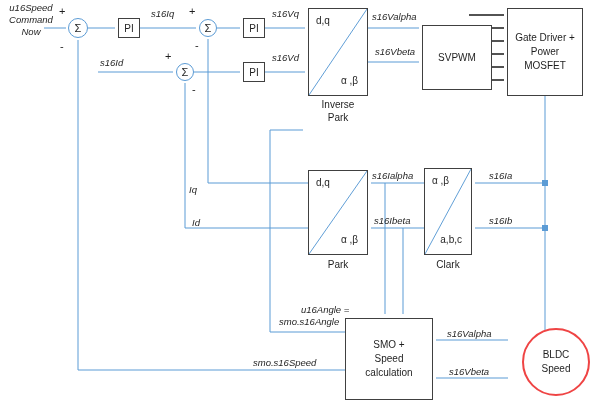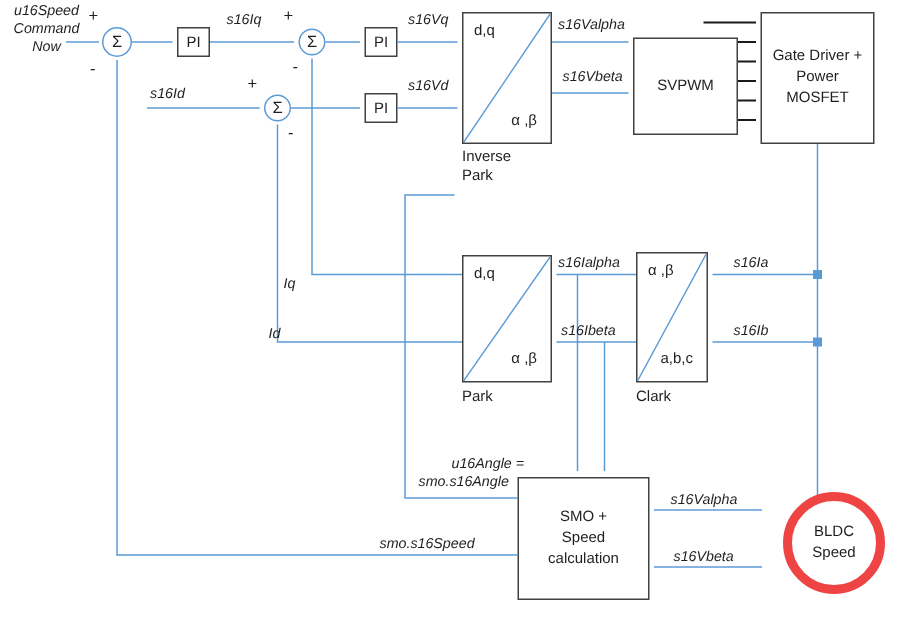--- a/index.html
+++ b/index.html
@@ -12,22 +12,22 @@
   .lbl { position:absolute; font-style:italic; font-size:9.5px; white-space:nowrap; line-height:12px; }
   .sign { position:absolute; font-size:11px; line-height:10px; }
   .blk { position:absolute; border:1px solid #404040; background:#fff; display:flex; align-items:center; justify-content:center; font-size:10px; }
   .col { flex-direction:column; line-height:14px; text-align:center; }
   .sum { position:absolute; border:1px solid #5b9bd5; border-radius:50%; background:#fff; display:flex; align-items:center; justify-content:center; font-size:11px; }
   .xf { display:block; }
   .xf .tl { position:absolute; top:6px; left:7px; font-size:10px; }
   .xf .br { position:absolute; bottom:9px; right:9px; font-size:10px; }
   .diag { position:absolute; left:0; top:0; width:100%; height:100%; }
   .diag line { stroke:#5b9bd5; stroke-width:1; }
-  .cap { position:absolute; text-align:left; font-size:10px; line-height:13px; }
-  .motor { position:absolute; border:6px solid #ef4444; border-radius:50%; background:#fff; display:flex; flex-direction:column; align-items:center; justify-content:center; font-size:10px; line-height:14px; }
+  .cap { position:absolute; text-align:center; font-size:10px; line-height:13px; }
+  .motor { position:absolute; border:2px solid #ef4444; border-radius:50%; background:#fff; display:flex; flex-direction:column; align-items:center; justify-content:center; font-size:10px; line-height:14px; }
 </style>
 </head>
 <body>
 
 <div class="canvas">
 
   <svg class="wires" width="600" height="416">
     <defs>
       <marker id="mb" markerWidth="8" markerHeight="8" refX="6.5" refY="2.8" orient="auto" markerUnits="userSpaceOnUse">
         <path d="M0,0 L7,2.8 L0,5.6 Z" fill="#5b9bd5" stroke="none"></path>
@@ -160,21 +160,21 @@
     <div>Speed</div>
   </div>
 
   <div class="lbl" style="left:151px;top:8px;">s16Iq</div>
   <div class="lbl" style="left:272px;top:8px;">s16Vq</div>
   <div class="lbl" style="left:100px;top:57px;">s16Id</div>
   <div class="lbl" style="left:272px;top:52px;">s16Vd</div>
   <div class="lbl" style="left:372px;top:11px;">s16Valpha</div>
   <div class="lbl" style="left:375px;top:46px;">s16Vbeta</div>
   <div class="lbl" style="left:189px;top:184px;">Iq</div>
-  <div class="lbl" style="left:179px;top:217px;font-style:italic;">Id</div>
+  <div class="lbl" style="left:192px;top:217px;font-style:italic;">Id</div>
   <div class="lbl" style="left:372px;top:170px;">s16Ialpha</div>
   <div class="lbl" style="left:374px;top:215px;">s16Ibeta</div>
   <div class="lbl" style="left:489px;top:170px;">s16Ia</div>
   <div class="lbl" style="left:489px;top:215px;">s16Ib</div>
   <div class="lbl" style="left:279px;top:304px;">
     <div style="margin-left:22px;">u16Angle =</div>
     <div>smo.s16Angle</div>
   </div>
   <div class="lbl" style="left:253px;top:357px;">smo.s16Speed</div>
   <div class="lbl" style="left:447px;top:328px;">s16Valpha</div>

